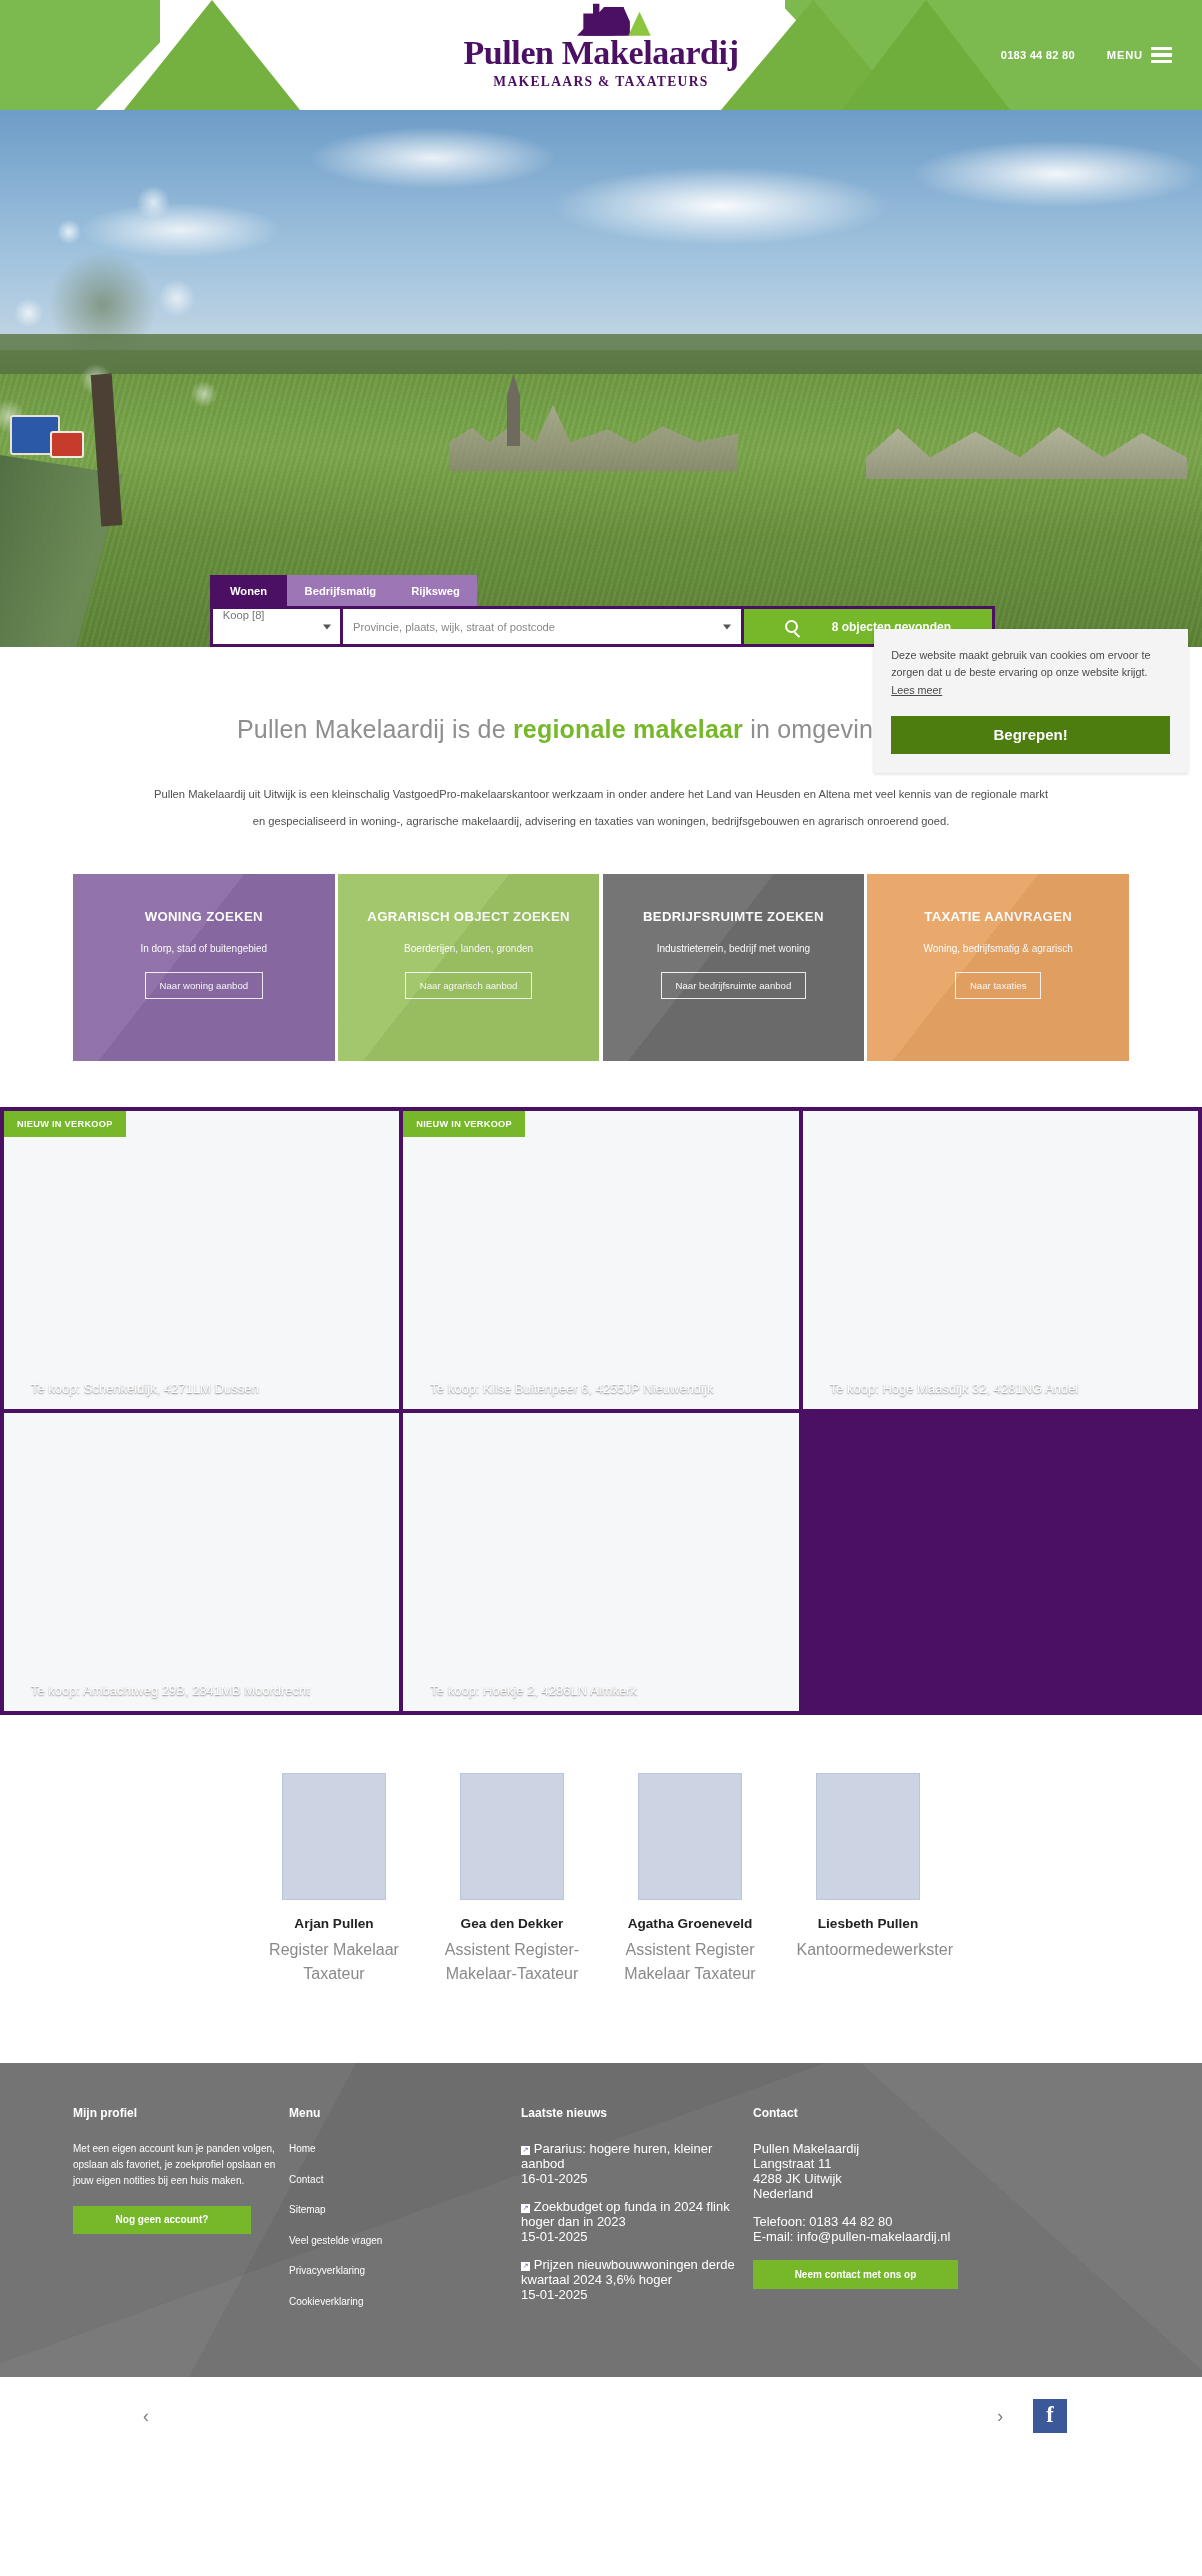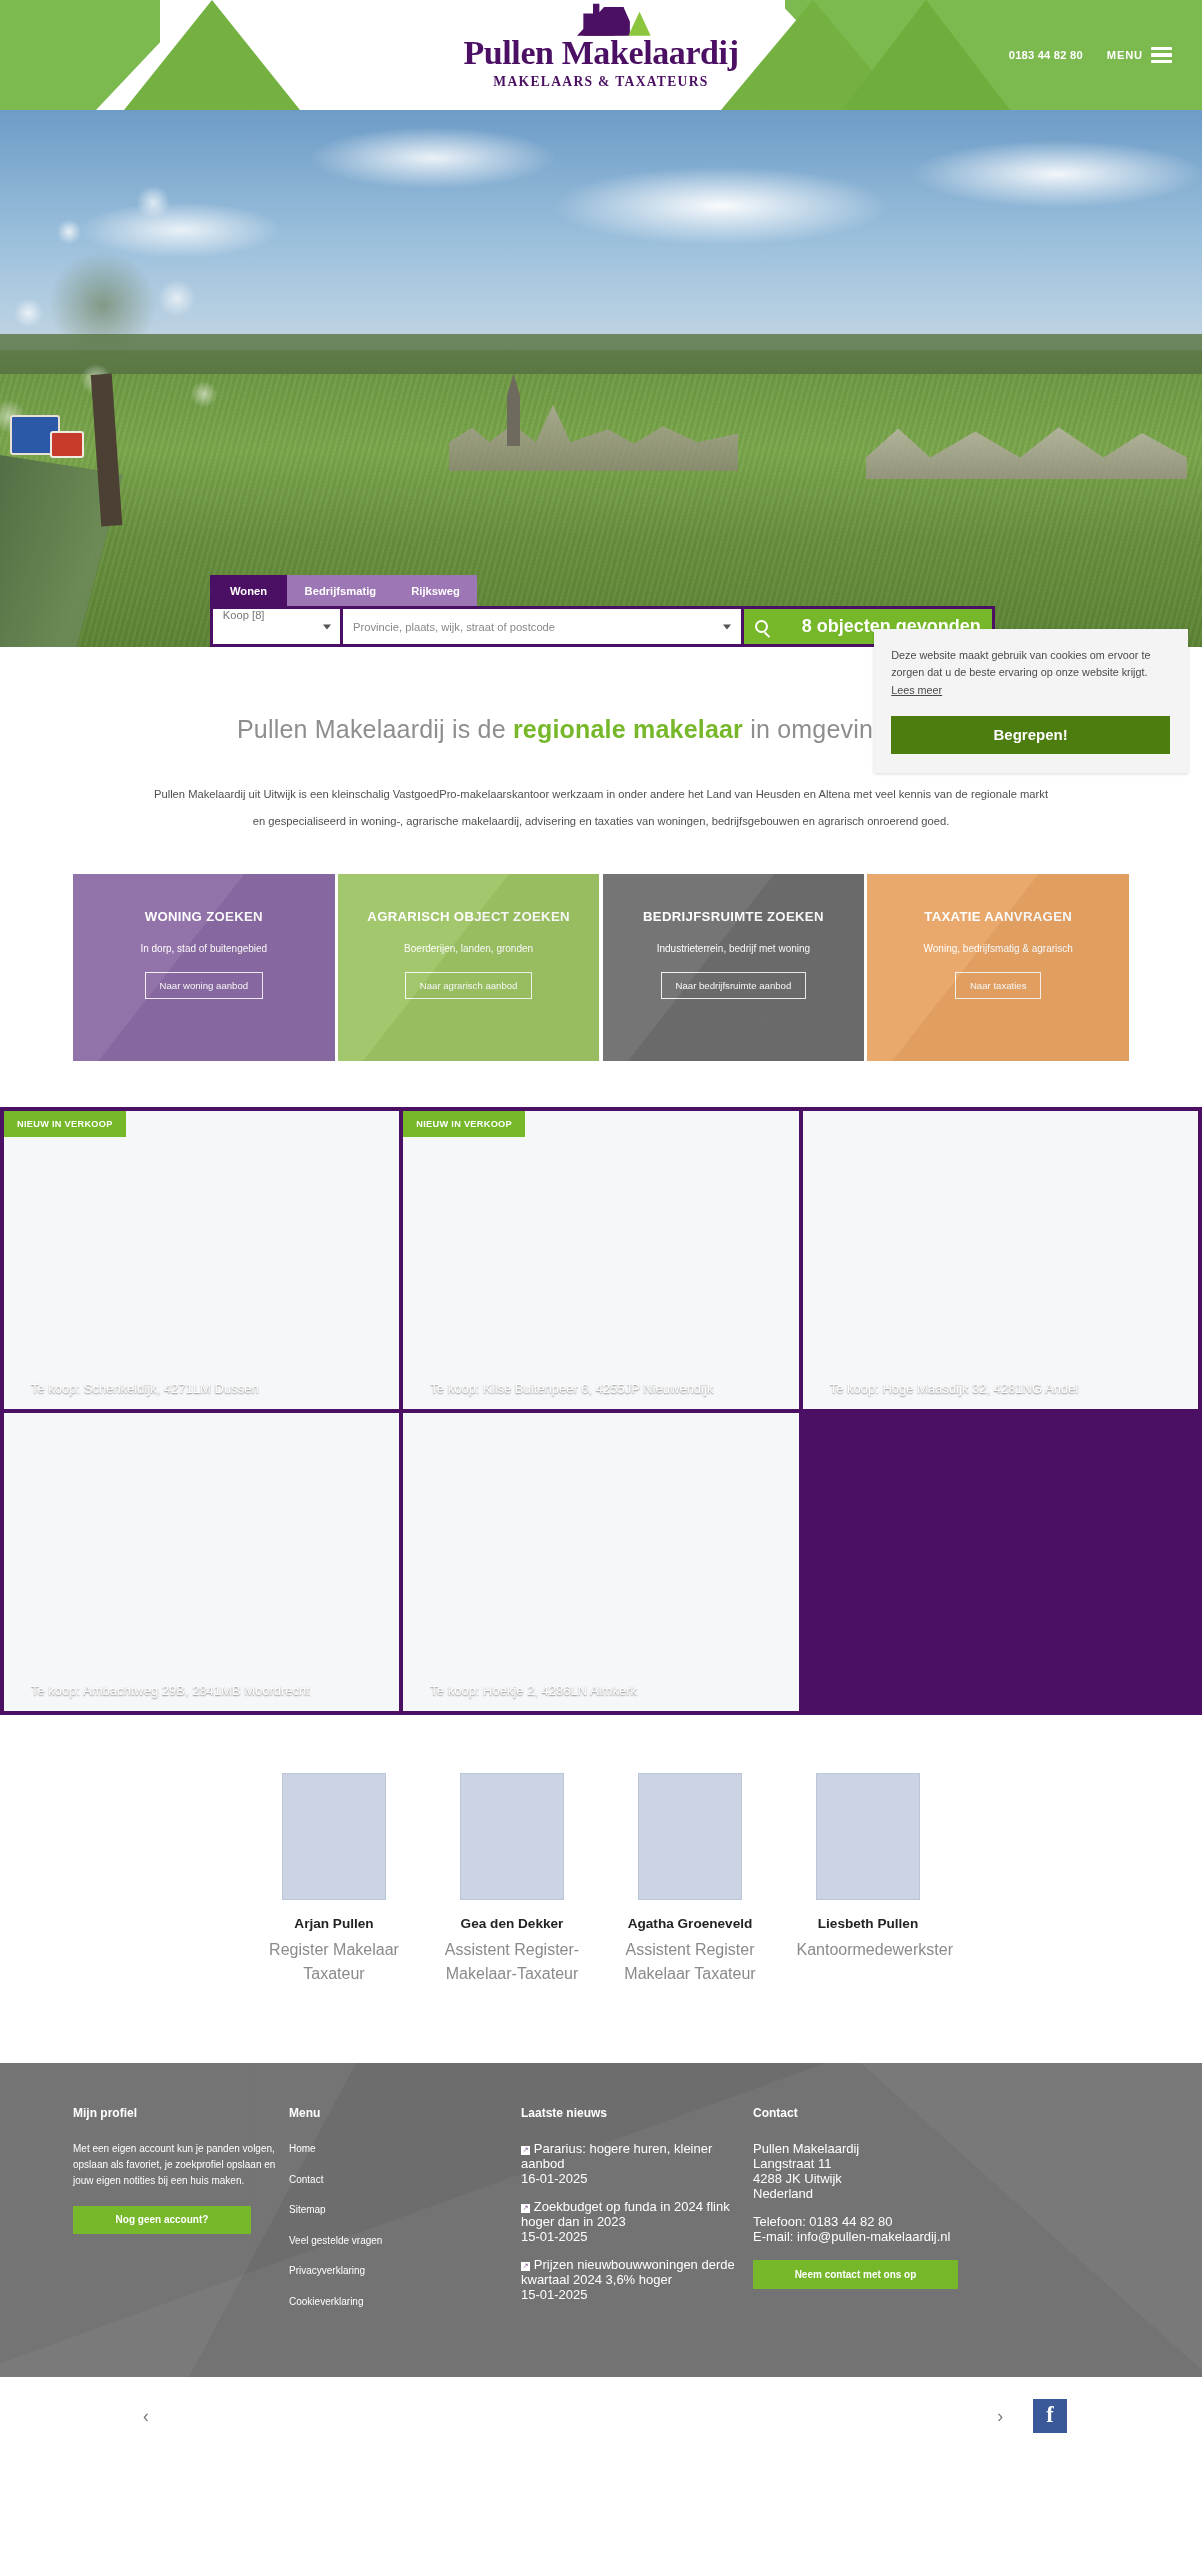--- a/index.html
+++ b/index.html
@@ -77,21 +77,21 @@
     font-weight: bold;
     font-size: 13.6px;
     letter-spacing: 1.3px;
     color: #4b1063;
     margin-top: 4px;
   }
   .hdr-right {
     position: absolute;
     right: 30px; top: 0;
     height: 110px;
-    display: flex; align-items: center; gap: 24px;
+    display: flex; align-items: center; gap: 32px;
     z-index: 6;
   }
   .hdr-phone {
     color: #ffffff; font-size: 11.2px; font-weight: bold;
     letter-spacing: 0.2px;
   }
   .hdr-menu-wrap { display: flex; align-items: center; gap: 8px; }
   .hdr-menu-lbl { color: #fff; font-size: 11.2px; font-weight: bold; letter-spacing: 0.8px; }
   .burger { width: 21px; }
   .burger span {
@@ -218,21 +218,21 @@
     position: absolute; right: 9.6px; top: 50%;
     transform: translateY(-50%);
     width: 0; height: 0;
     border-left: 4.8px solid transparent;
     border-right: 4.8px solid transparent;
     border-top: 5.6px solid #555;
   }
   .sb-btn {
     width: 248px; height: 35px;
     background: #76b82a;
-    color: #fff; font-size: 18px; font-weight: bold;
+    color: #fff; font-size: 12px; font-weight: bold;
     display: flex; align-items: center; justify-content: center;
     gap: 34px; cursor: pointer;
   }
   .mag {
     width: 13px; height: 13px;
     border: 2.4px solid #fff; border-radius: 50%;
     position: relative; display: inline-block;
   }
   .mag::after {
     content:''; position: absolute;

